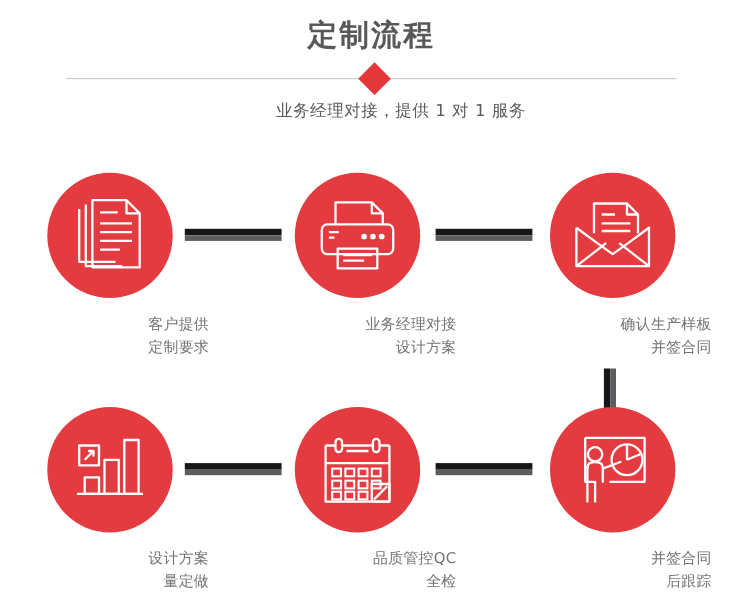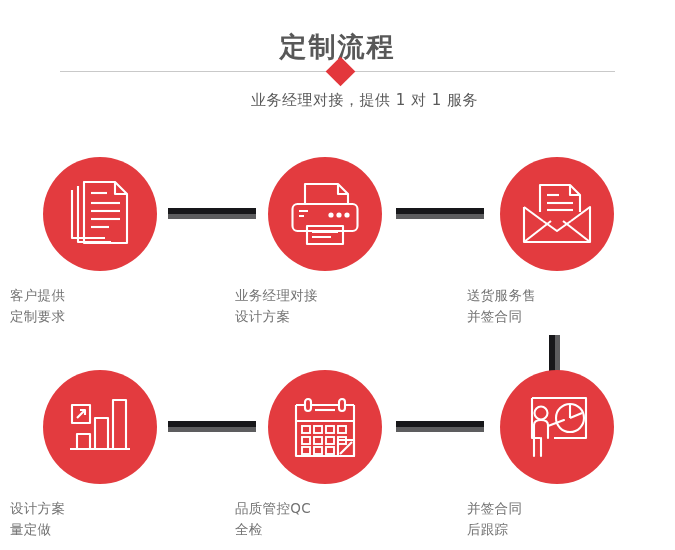--- a/index.html
+++ b/index.html
@@ -19,21 +19,21 @@
   .header {
     position: absolute;
     left: 0;
     top: 0;
     width: 675px;
     height: 130px;
   }
   .page-title {
     position: absolute;
     left: 0;
-    top: 28px;
+    top: 14px;
     width: 675px;
     text-align: center;
     font-size: 27px;
     font-weight: bold;
     color: #585858;
     letter-spacing: 2px;
     line-height: 38px;
   }
   .divider {
     position: absolute;
@@ -91,21 +91,21 @@
     left: 50%;
     top: 50%;
     transform: translate(-50%, -50%);
     display: block;
   }
   .step-label {
     position: absolute;
     left: 0;
     top: 128px;
     width: 180px;
-    text-align: left;
+    text-align: right;
     font-size: 13.5px;
     color: #737373;
     line-height: 21px;
     letter-spacing: 0.3px;
     white-space: pre-line;
   }
 
   
   .conn-h {
     position: absolute;
@@ -226,21 +226,21 @@
         </g>
         <g fill="none" stroke="#ffffff" stroke-width="2.1" stroke-linejoin="round">
           <path d="M3,24 L3,59 L69,59 L69,24 L50,38"></path>
           <path d="M3,24 L22,38"></path>
           <path d="M3,59 L30,38"></path>
           <path d="M69,59 L42,38"></path>
           <path d="M22,38 L36,48 L50,38"></path>
         </g>
       </svg>
     </div>
-    <div class="step-label">送货服务售
+    <div class="step-label">确认生产样板
 并签合同</div>
   </div>
 
   <div class="conn-v" style="left:549px; top:335px;">
     <div class="bar-dark"></div>
     <div class="bar-gray"></div>
   </div>
 
   <div class="step" style="left:10px; top:370px;">
     <div class="circle">

